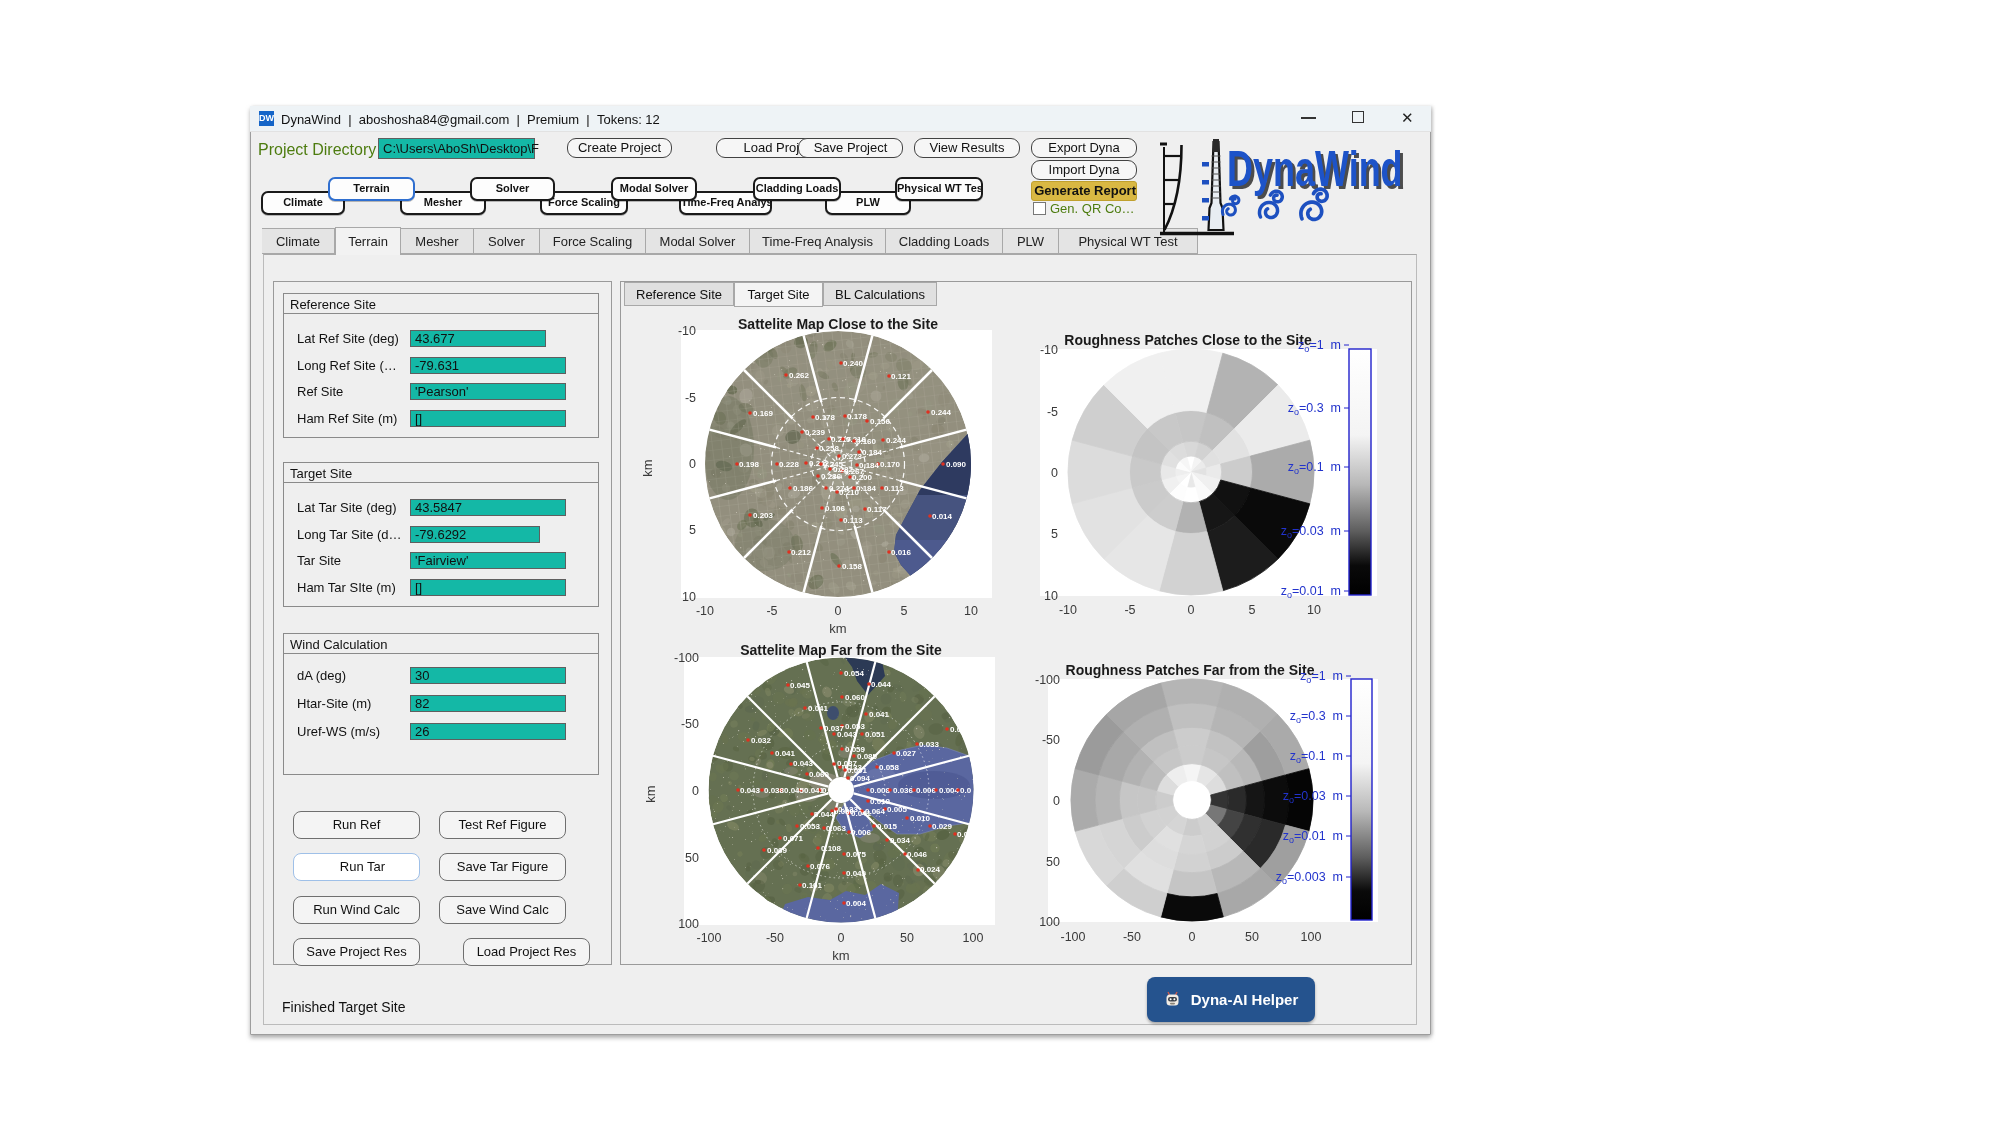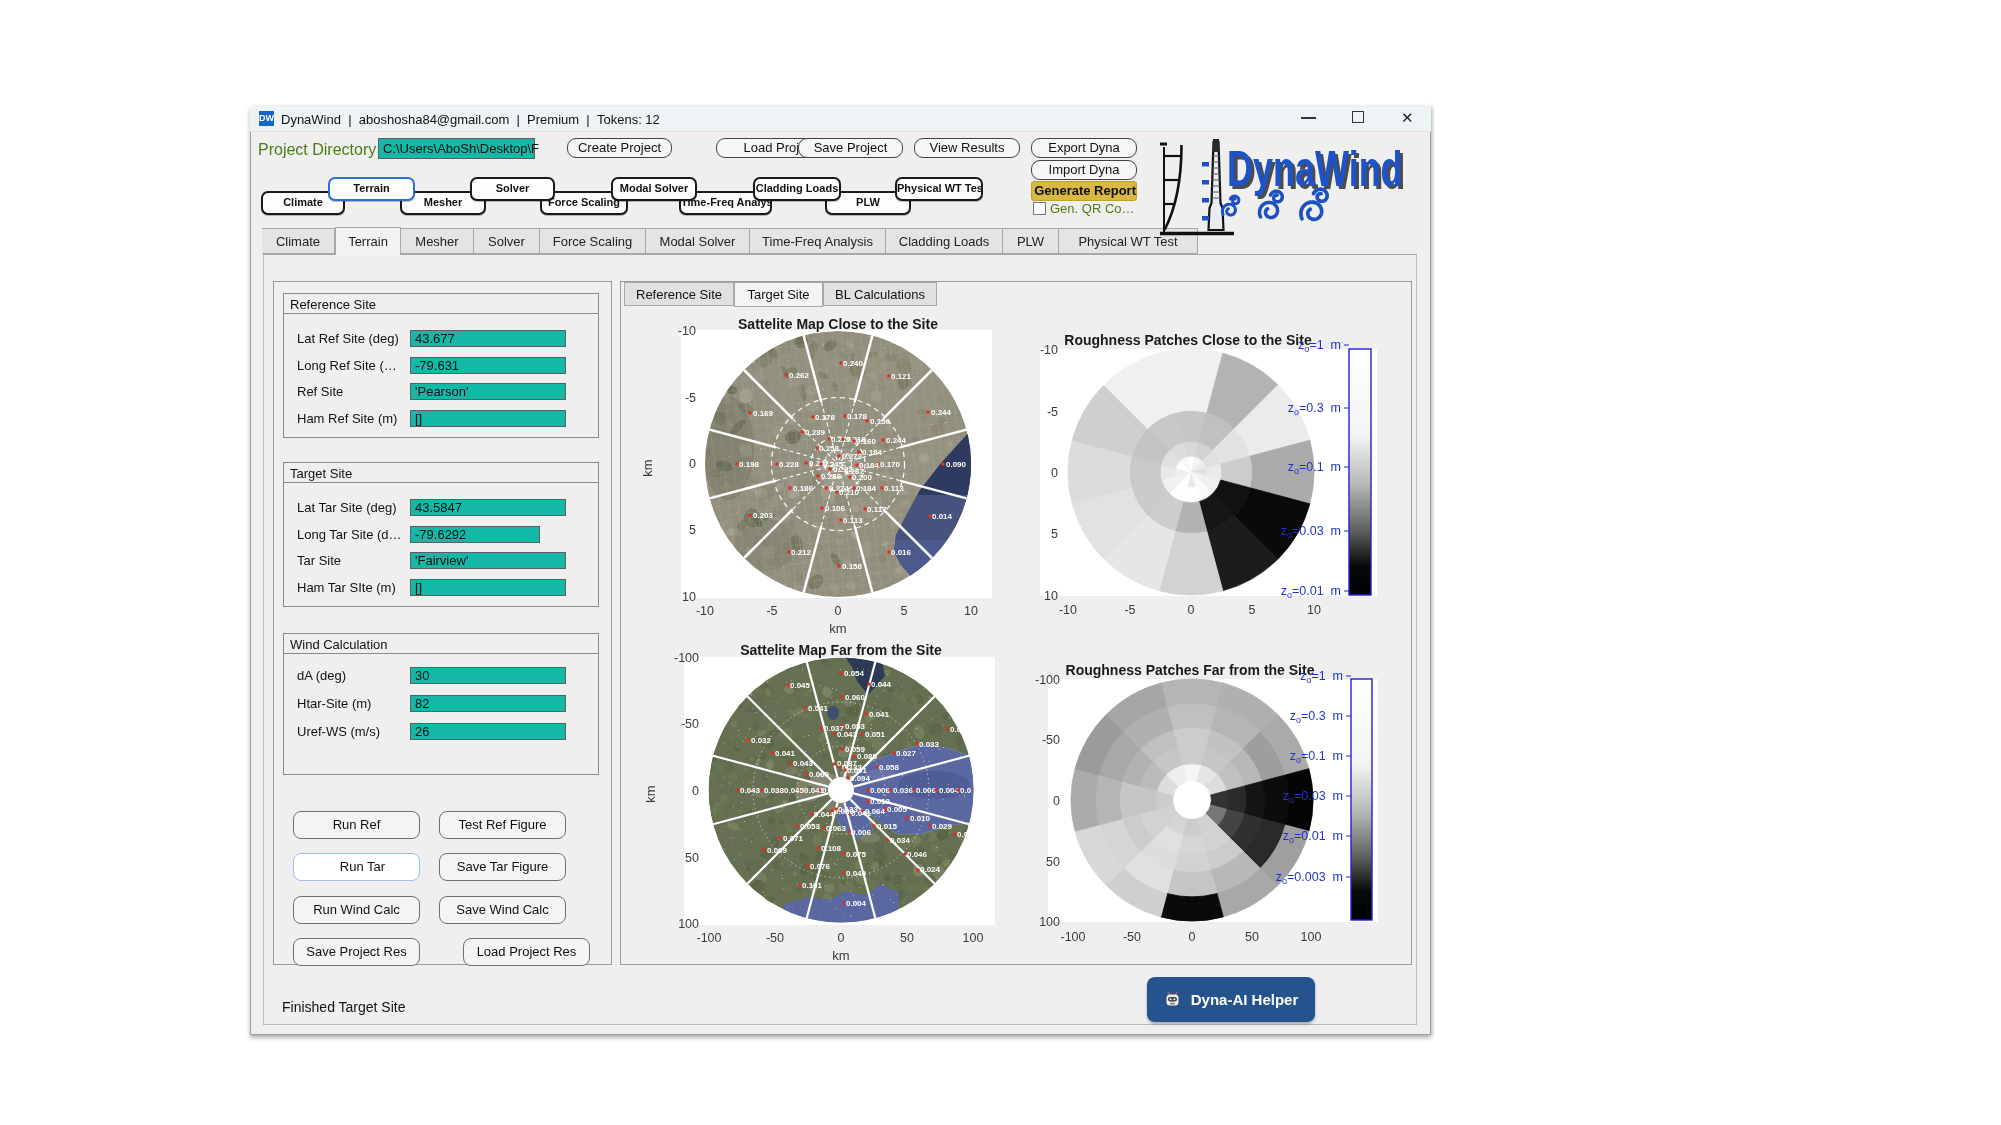--- a/index.html
+++ b/index.html
@@ -88,21 +88,21 @@
   <div id="leftpanel"></div>
   <div id="rightpanel"></div>
   <div class="rtab" style="left:624px;width:110px">Reference Site</div>
   <div class="rtab sel" style="left:734px;width:89px">Target Site</div>
   <div class="rtab" style="left:823px;width:114px">BL Calculations</div>
 
   <div class="grp" style="left:283px;top:293px;width:316px;height:145px">
       <div class="grptitle">Reference Site</div>
     </div>
 <div class="flab" style="left:297px;top:331px">Lat Ref Site (deg)</div>
-<div class="field" style="left:410px;top:330px;width:156px">43.677</div>
+<div class="field" style="left:410px;top:330px;width:136px">43.677</div>
 <div class="flab" style="left:297px;top:358px">Long Ref Site  (…</div>
 <div class="field" style="left:410px;top:357px;width:156px">-79.631</div>
 <div class="flab" style="left:297px;top:384px">Ref Site</div>
 <div class="field" style="left:410px;top:383px;width:156px">'Pearson'</div>
 <div class="flab" style="left:297px;top:411px">Ham Ref Site (m)</div>
 <div class="field" style="left:410px;top:410px;width:156px">[]</div>
 <div class="grp" style="left:283px;top:462px;width:316px;height:145px">
       <div class="grptitle">Target Site</div>
     </div>
 <div class="flab" style="left:297px;top:500px">Lat Tar Site (deg)</div>

